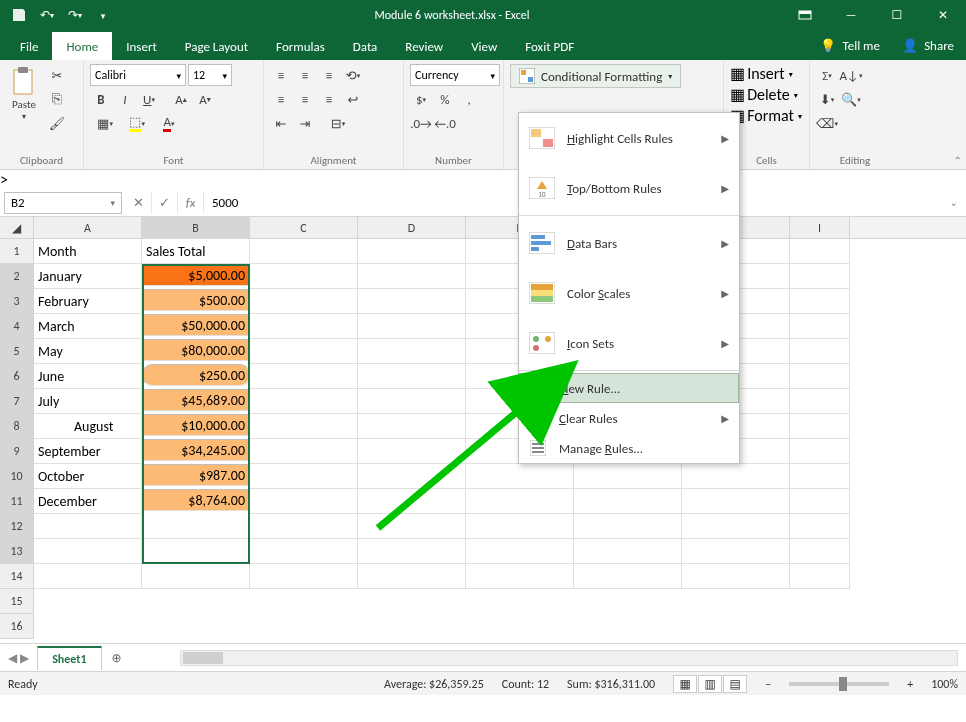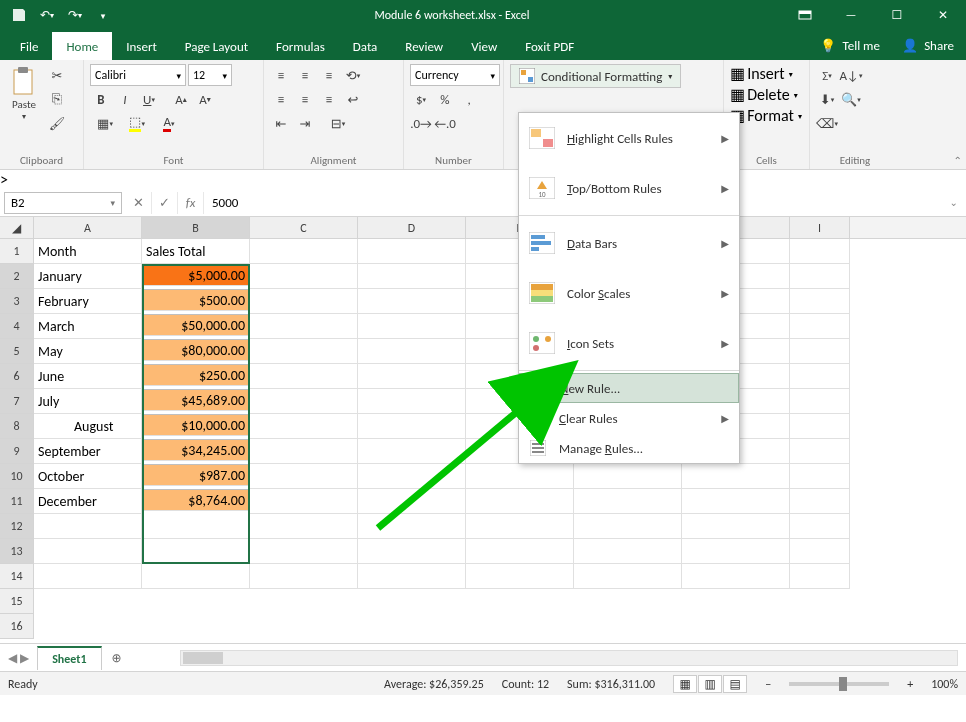--- a/index.html
+++ b/index.html
@@ -480,21 +480,21 @@
           <div class="cell right sel" style="width: 108px;">$80,000.00</div>
           <div class="cell" style="width: 108px;"></div>
           <div class="cell" style="width: 108px;"></div>
           <div class="cell" style="width: 108px;"></div>
           <div class="cell" style="width: 108px;"></div>
           <div class="cell" style="width: 108px;"></div>
           <div class="cell" style="width: 60px;"></div>
         </div>
         <div class="crow">
           <div class="cell" style="width: 108px;">June</div>
-          <div class="cell right sel" style="width: 108px;">$250.00</div>
+          <div class="cell right sel" style="width: 108px; border-radius: 10px;">$250.00</div>
           <div class="cell" style="width: 108px;"></div>
           <div class="cell" style="width: 108px;"></div>
           <div class="cell" style="width: 108px;"></div>
           <div class="cell" style="width: 108px;"></div>
           <div class="cell" style="width: 108px;"></div>
           <div class="cell" style="width: 60px;"></div>
         </div>
         <div class="crow">
           <div class="cell" style="width: 108px;">July</div>
           <div class="cell right sel" style="width: 108px;">$45,689.00</div>

